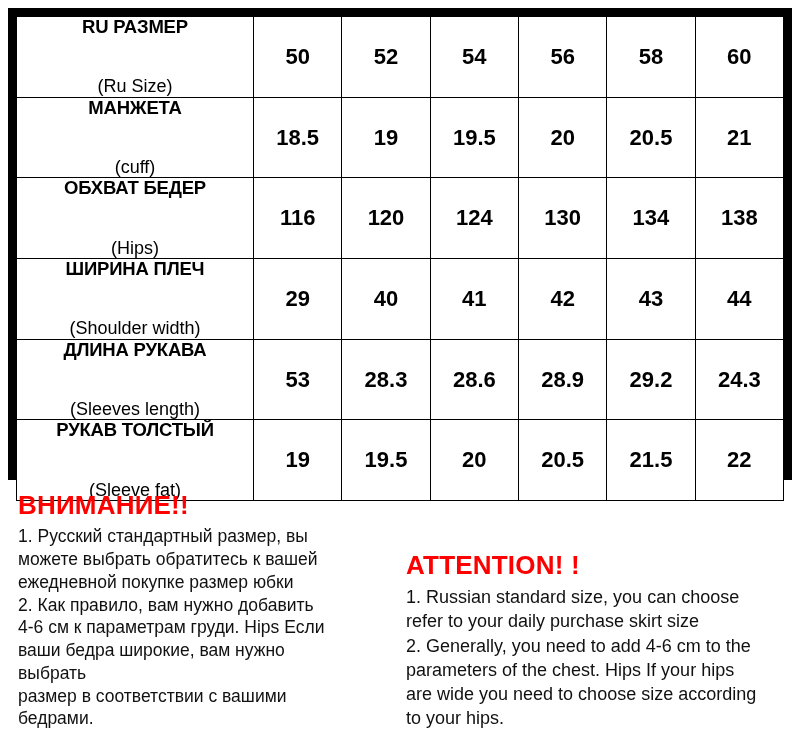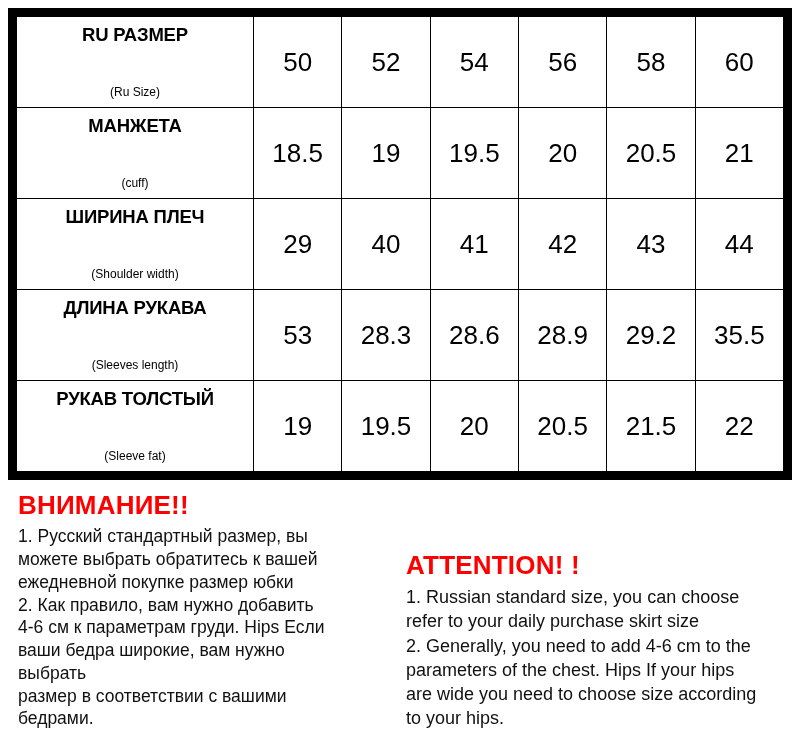--- a/index.html
+++ b/index.html
@@ -46,29 +46,29 @@
   .label-ru {
     display: block;
     font-size: 18.5px;
     font-weight: bold;
     line-height: 1.04;
     letter-spacing: -0.2px;
     white-space: nowrap;
   }
   .label-en {
     display: block;
-    font-size: 12px;
+    font-size: 18px;
     font-weight: normal;
     line-height: 1.08;
     white-space: nowrap;
     margin-top: 41px;
   }
   .val {
-    font-size: 26px;
-    font-weight: normal;
+    font-size: 22px;
+    font-weight: bold;
     line-height: 1;
   }
 
   
   .notes {
     position: absolute;
     left: 0;
     top: 488px;
     width: 800px;
     height: 242px;
@@ -124,41 +124,53 @@
           </td>
           <td class="val">18.5</td>
           <td class="val">19</td>
           <td class="val">19.5</td>
           <td class="val">20</td>
           <td class="val">20.5</td>
           <td class="val">21</td>
         </tr>
         <tr>
           <td>
+            <span class="label-ru">ОБХВАТ БЕДЕР</span>
+            <span class="label-en">(Hips)</span>
+          </td>
+          <td class="val">116</td>
+          <td class="val">120</td>
+          <td class="val">124</td>
+          <td class="val">130</td>
+          <td class="val">134</td>
+          <td class="val">138</td>
+        </tr>
+        <tr>
+          <td>
             <span class="label-ru">ШИРИНА ПЛЕЧ</span>
             <span class="label-en">(Shoulder width)</span>
           </td>
           <td class="val">29</td>
           <td class="val">40</td>
           <td class="val">41</td>
           <td class="val">42</td>
           <td class="val">43</td>
           <td class="val">44</td>
         </tr>
         <tr>
           <td>
             <span class="label-ru">ДЛИНА РУКАВА</span>
             <span class="label-en">(Sleeves length)</span>
           </td>
           <td class="val">53</td>
           <td class="val">28.3</td>
           <td class="val">28.6</td>
           <td class="val">28.9</td>
           <td class="val">29.2</td>
-          <td class="val">35.5</td>
+          <td class="val">24.3</td>
         </tr>
         <tr>
           <td>
             <span class="label-ru">РУКАВ ТОЛСТЫЙ</span>
             <span class="label-en">(Sleeve fat)</span>
           </td>
           <td class="val">19</td>
           <td class="val">19.5</td>
           <td class="val">20</td>
           <td class="val">20.5</td>

